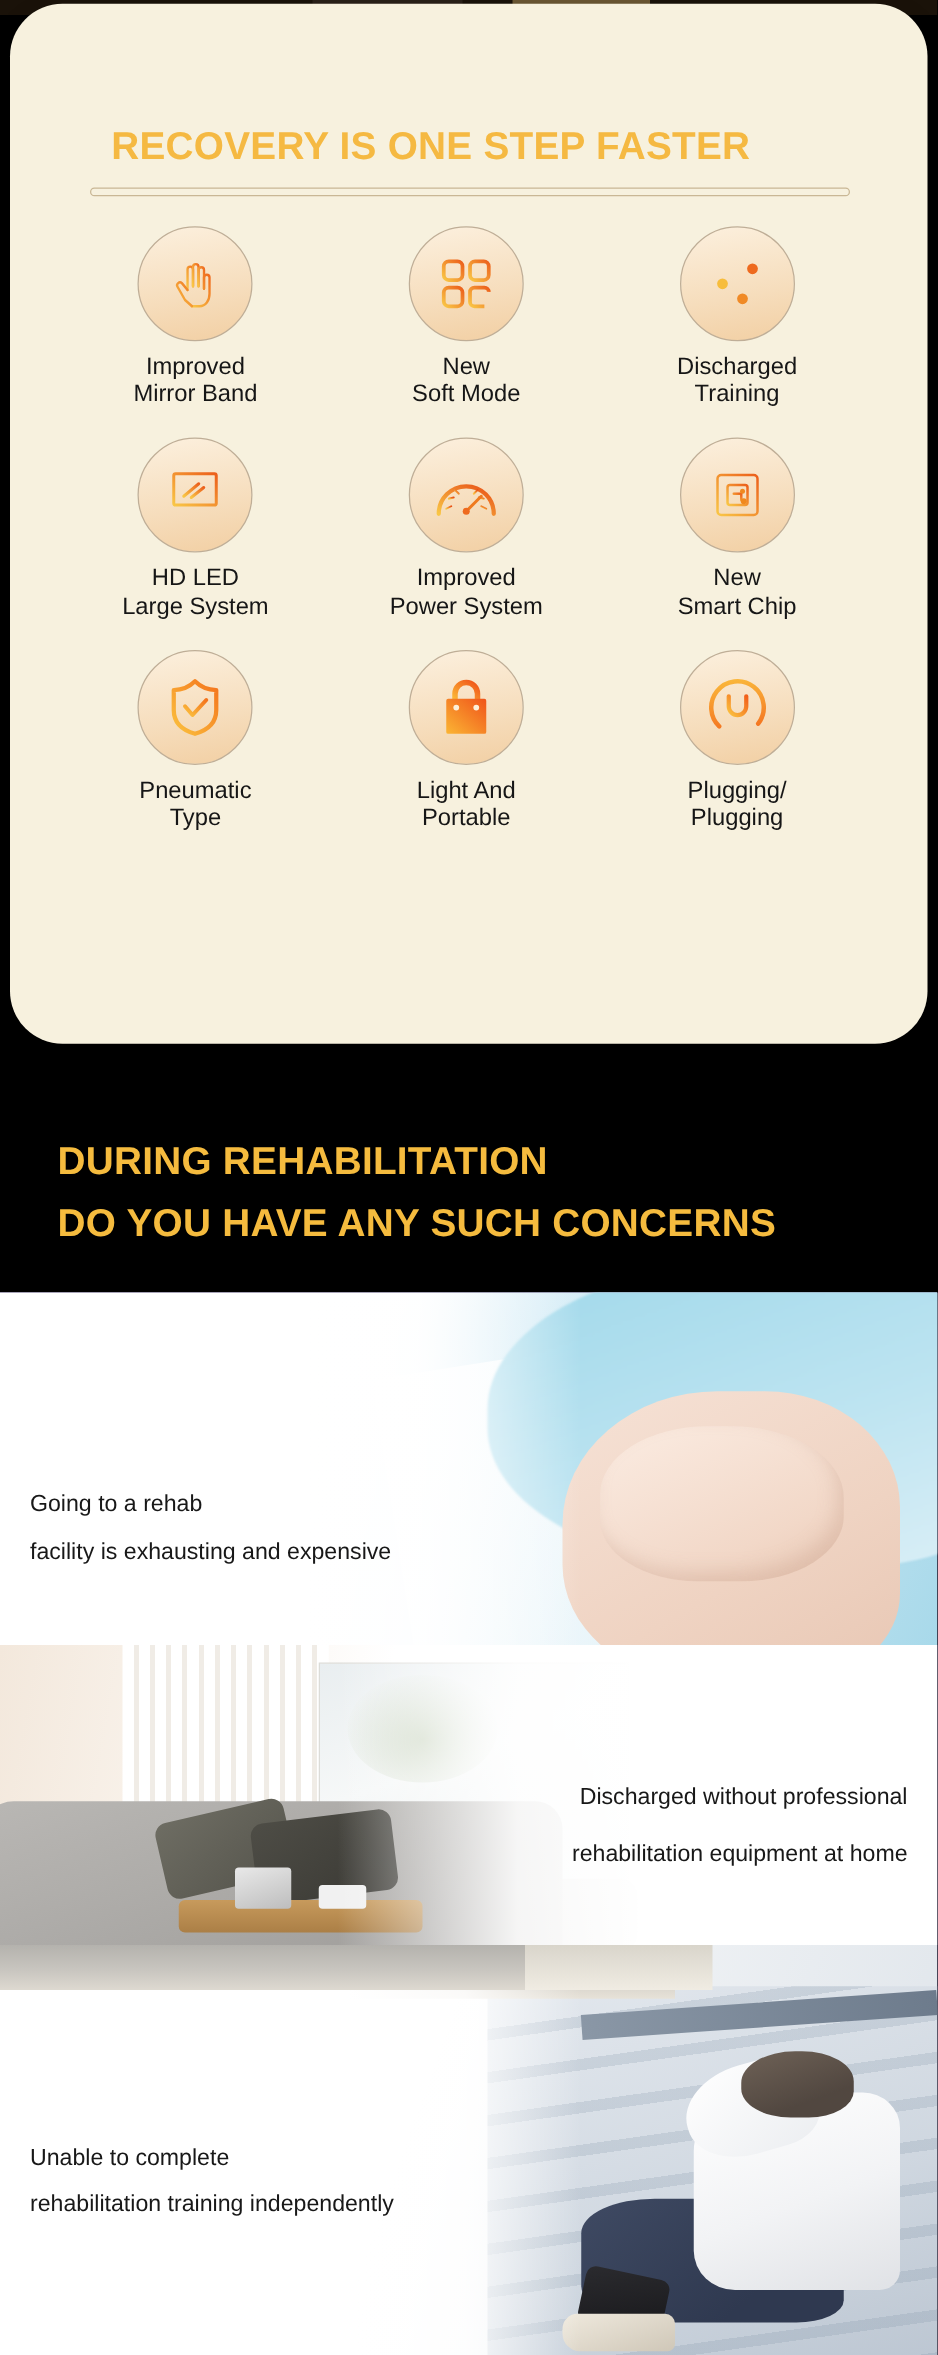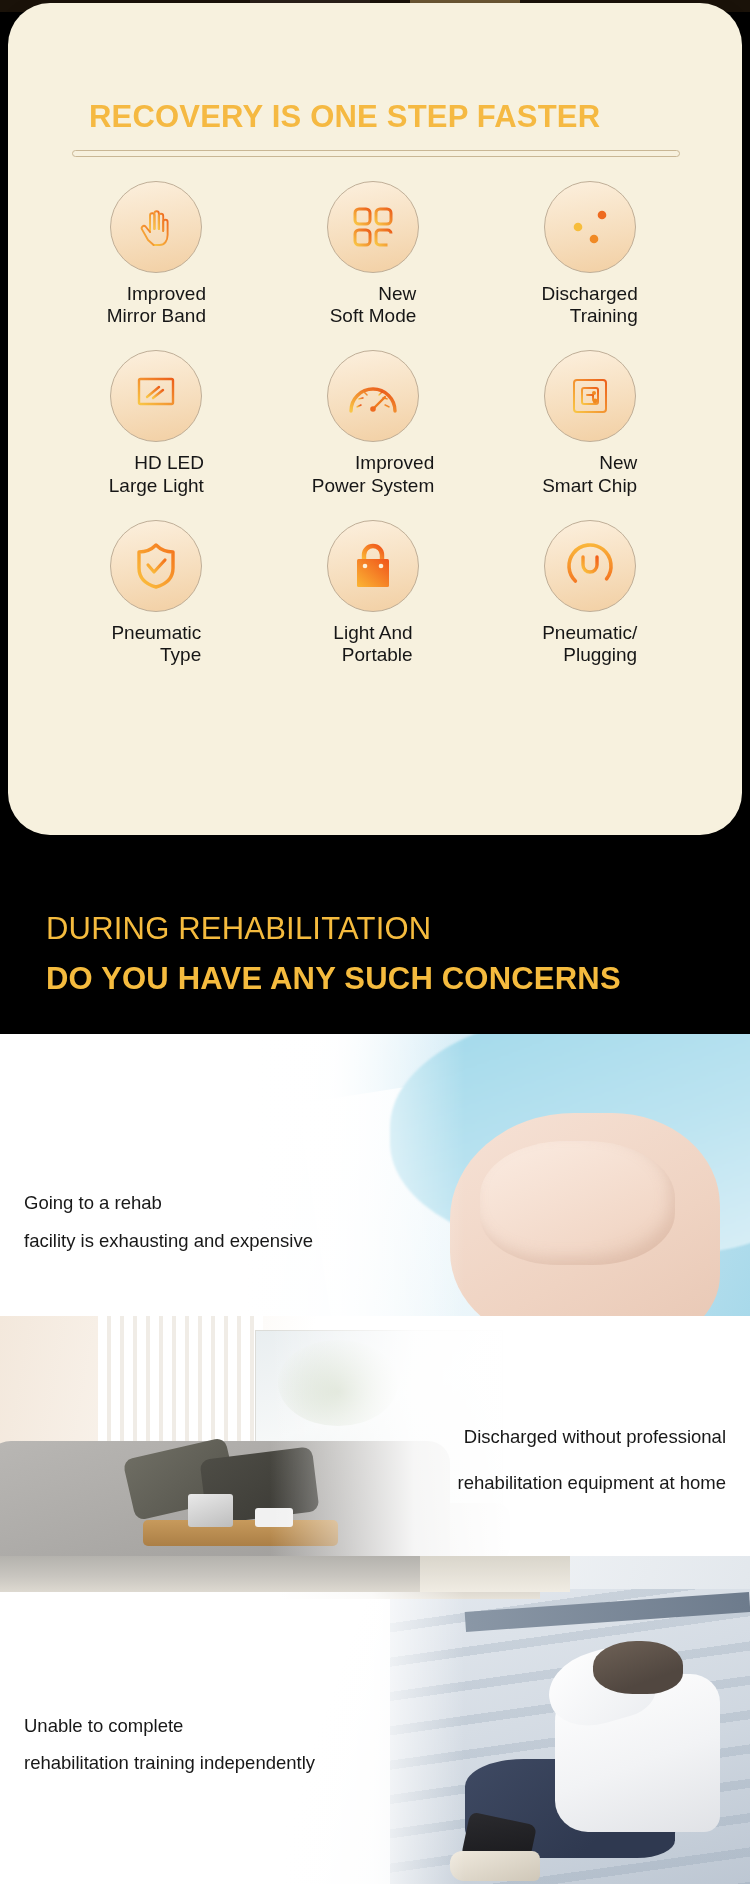--- a/index.html
+++ b/index.html
@@ -95,39 +95,39 @@
     background: linear-gradient(170deg, #fcf0de 0%, #f6ddbc 60%, #f2cfa3 100%);
     border: 1.5px solid #bfae97;
     display: flex;
     align-items: center;
     justify-content: center;
   }
   .badge svg { display: block; }
 
   .cell-label {
     margin-top: 10px;
-    text-align: right;
+    text-align: center;
     font-size: 19px;
     line-height: 1.17;
     color: #161616;
     white-space: pre-line;
   }
 
   
   .banner {
     position: absolute;
     left: 0; top: 867px;
     width: 750px; height: 167px;
     background: #000000;
   }
   .banner-l1 {
     position: absolute;
     left: 46px; top: 44px;
     font-size: 31px;
-    font-weight: 400;
+    font-weight: 700;
     letter-spacing: 0.2px;
     color: #f5bb3e;
     white-space: nowrap;
   }
   .banner-l2 {
     position: absolute;
     left: 46px; top: 94px;
     font-size: 31px;
     font-weight: 700;
     letter-spacing: 0.2px;
@@ -414,21 +414,21 @@
               </defs>
             <g stroke="url(#g4)" stroke-width="2.4" fill="none" stroke-linecap="round">
               <rect x="8" y="6" width="34" height="25" rx="1.5"></rect>
               <line x1="16" y1="24" x2="28" y2="14"></line>
               <line x1="22" y1="25" x2="32" y2="17"></line>
               <line x1="11" y1="39" x2="39" y2="39"></line>
             </g>
           </svg>
         </div>
         <div class="cell-label">HD LED
-Large Light</div>
+Large System</div>
       </div>
 
       <div class="cell">
         <div class="badge">
           <svg width="54" height="50" viewBox="0 0 54 50" fill="none">
             <defs>
                 <linearGradient id="g5" x1="0" y1="1" x2="1" y2="0">
               <stop offset="0" stop-color="#f9c646"></stop>
                   <stop offset="1" stop-color="#e84e16"></stop>
                 </linearGradient>
@@ -538,21 +538,21 @@
               </defs>
             <path d="M25 4a21 21 0 10 0 42 21 21 0 000-42z" stroke="url(#g9)" stroke-width="3.6" fill="none" stroke-dasharray="96 40" stroke-linecap="round" transform="rotate(128 25 25)"></path>
             <g stroke="url(#g9)" stroke-width="3.4" fill="none" stroke-linecap="round" stroke-linejoin="round">
               <path d="M18 16v8a7 7 0 0014 0v-8"></path>
               <line x1="22" y1="11" x2="22" y2="17"></line>
               <line x1="28" y1="11" x2="28" y2="17"></line>
               <line x1="25" y1="31" x2="25" y2="38"></line>
             </g>
           </svg>
         </div>
-        <div class="cell-label">Pneumatic/
+        <div class="cell-label">Plugging/
 Plugging</div>
       </div>
 
     </div>
   </section>
 
   <section class="banner">
     <div class="banner-l1">DURING REHABILITATION</div>
     <div class="banner-l2">DO YOU HAVE ANY SUCH CONCERNS</div>
   </section>

